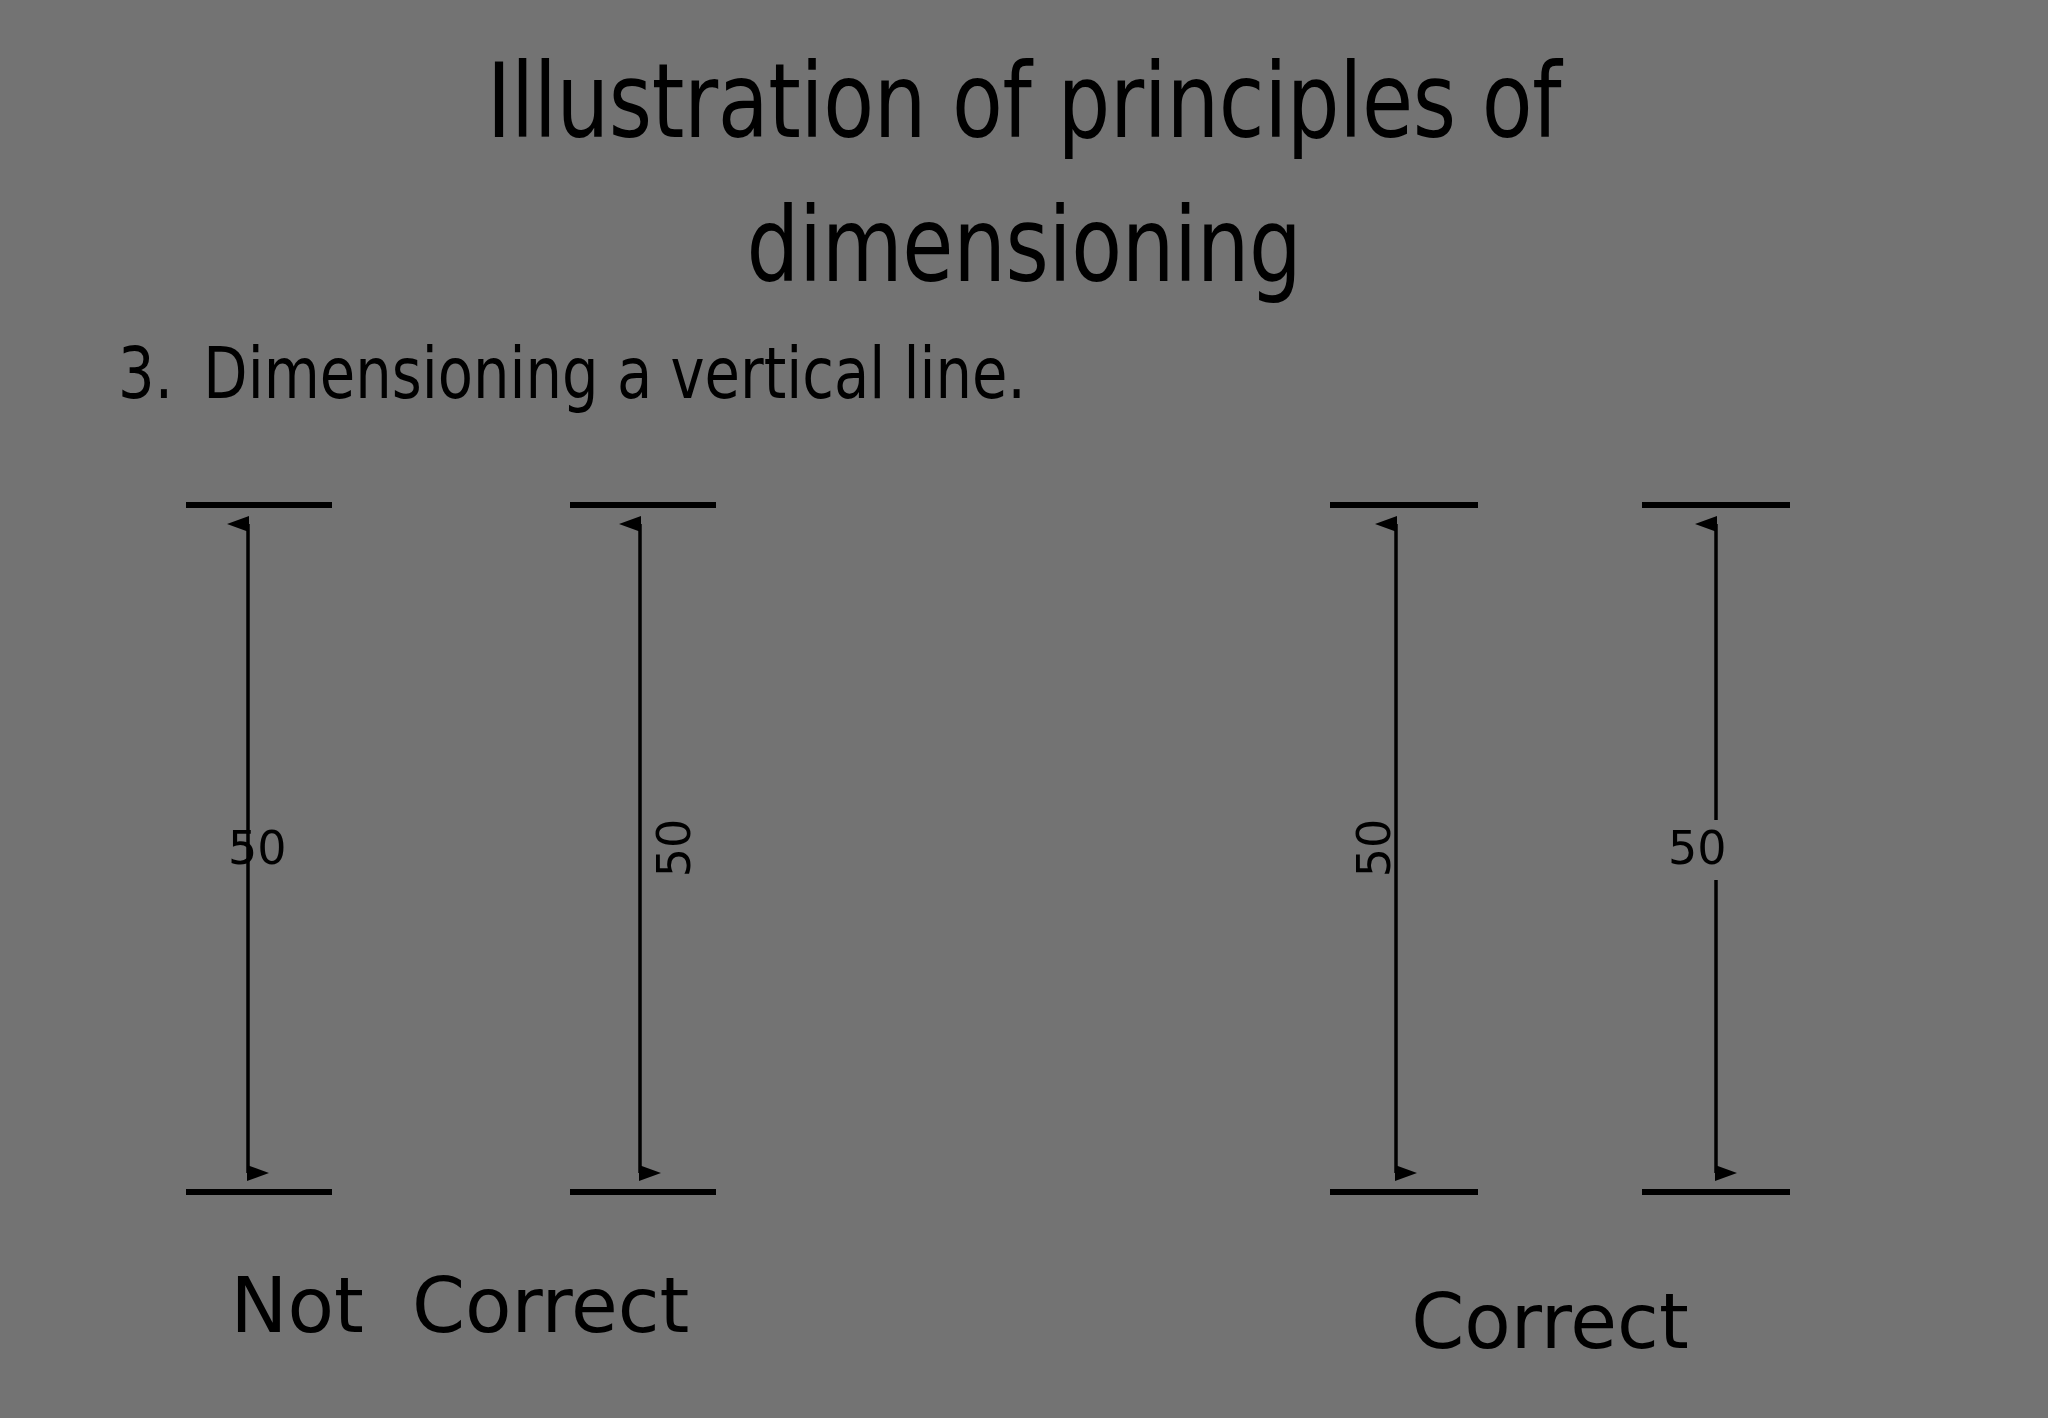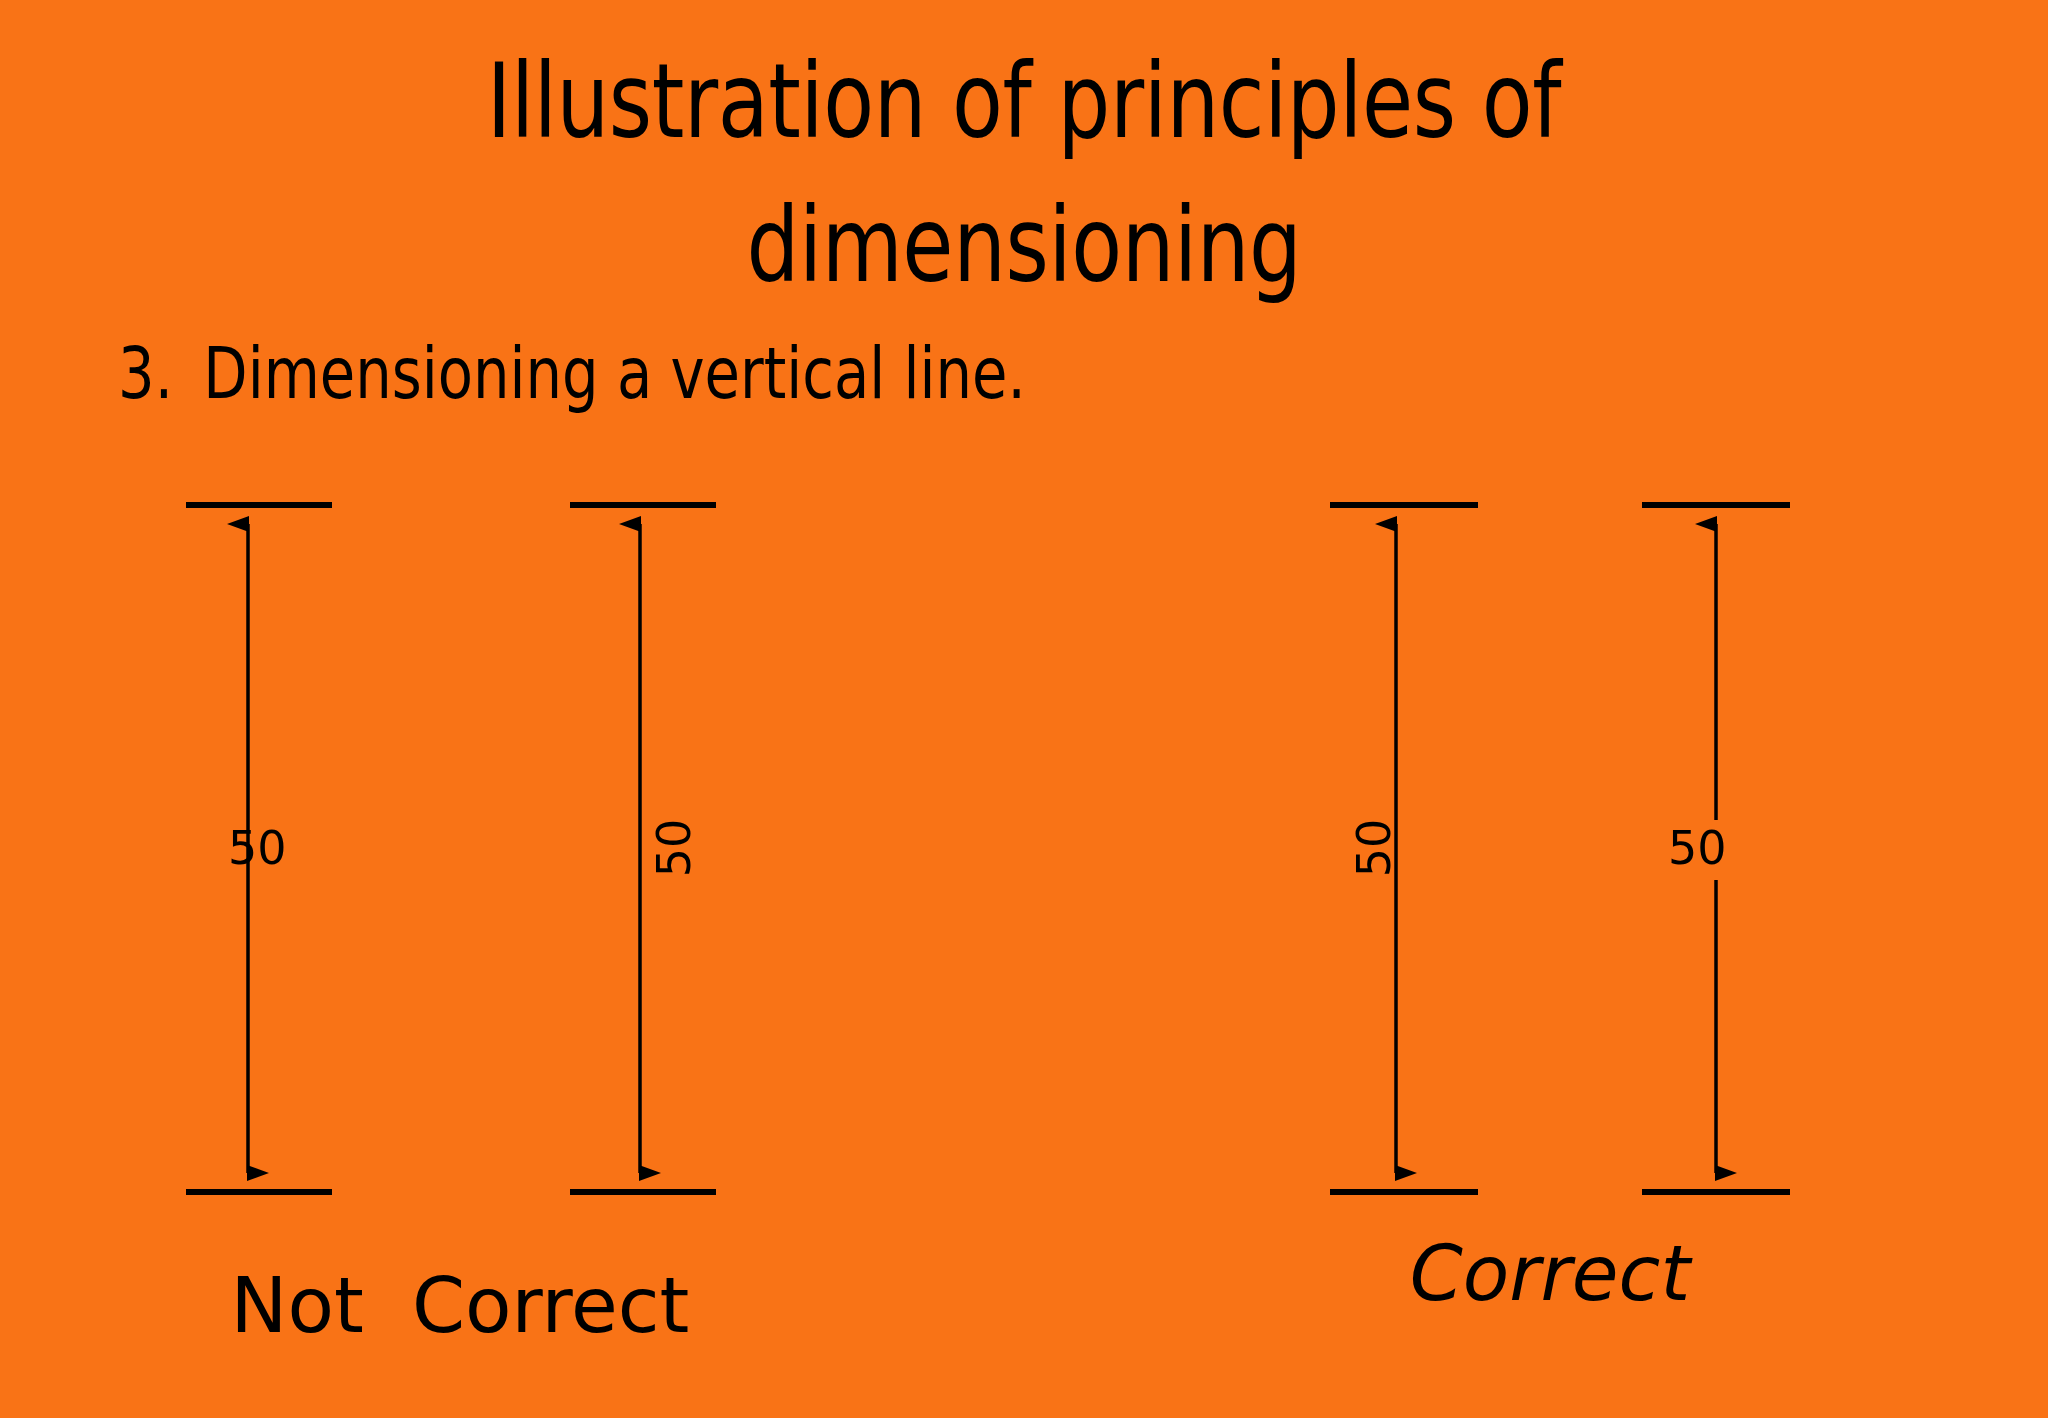--- a/index.html
+++ b/index.html
@@ -9,21 +9,21 @@
     background: #ffffff;
   }
   body {
     font-family: "Liberation Sans", sans-serif;
     color: #000000;
   }
   #slide {
     position: relative;
     width: 2048px;
     height: 1418px;
-    background: #f97316;
+    background: #737373;
     overflow: hidden;
   }
 
   
   #title {
     position: absolute;
     left: 0;
     top: 30px;
     width: 2048px;
     text-align: center;
@@ -144,15 +144,15 @@
   <div class="dimtext" style="left:228px; top:825px;">50</div>
 
   <div class="dimtext rot" style="left:645px; top:825px;">50</div>
 
   <div class="dimtext rot" style="left:1345px; top:825px;">50</div>
 
   <div class="dimtext" style="left:1668px; top:825px;">50</div>
 
   <div class="caption" style="left:180px; top:1264px; width:560px;">Not  Correct</div>
 
-  <div class="caption" style="left:1310px; top:1232px; width:480px;font-style:italic;">Correct</div>
+  <div class="caption" style="left:1310px; top:1280px; width:480px;">Correct</div>
 
 </div>
 
 </body></html>

